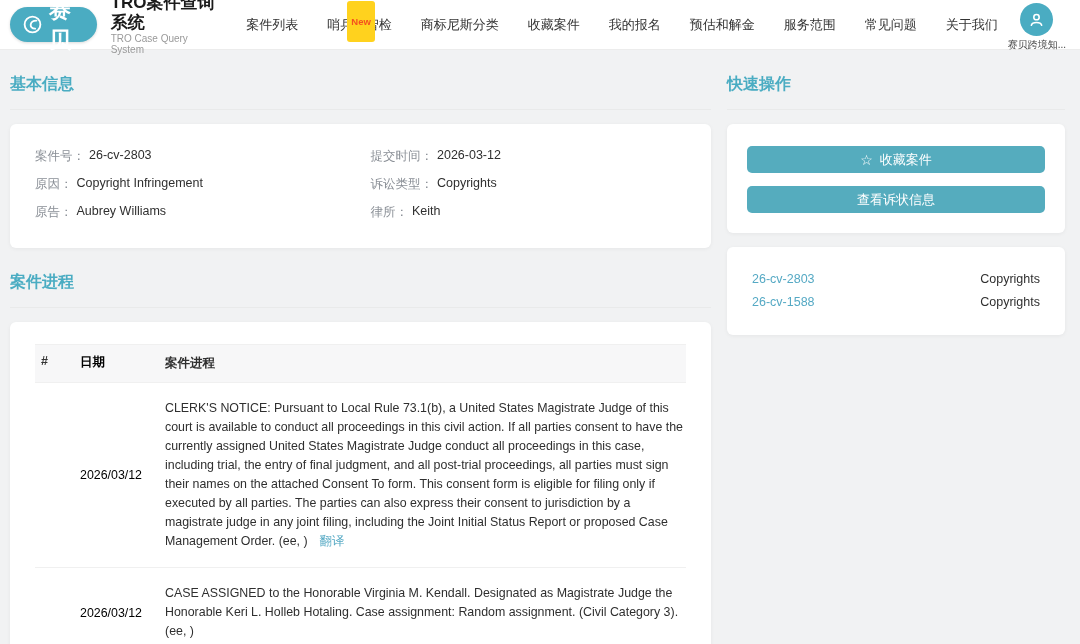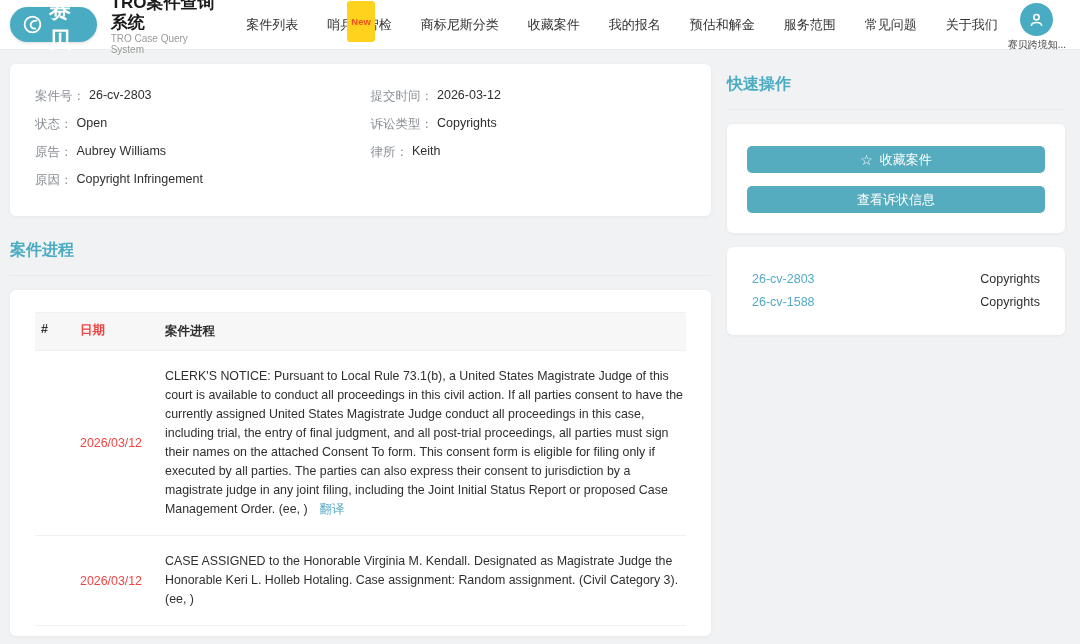--- a/index.html
+++ b/index.html
@@ -65,21 +65,21 @@
   .info-value { color: #2f2f2f; }
 
   
   .table-card { padding: 22px 25px 10px 25px; }
   .t-head {
     display: flex; background: #f7f7f8; font-weight: bold; font-size: 12.5px;
     padding: 9px 0; border-top: 1px solid #f0f0f0; border-bottom: 1px solid #f0f0f0;
   }
   .t-row { display: flex; align-items: center; padding: 16px 0; border-bottom: 1px solid #f0f0f0; font-size: 12.4px; }
   .col-idx { width: 45px; padding-left: 6px; flex: 0 0 45px; }
-  .col-date { width: 85px; flex: 0 0 85px; color: #ef4444; }
+  .col-date { width: 85px; flex: 0 0 85px; color: #000000; }
   .col-text { flex: 1; line-height: 19px; color: #2f2f2f; }
   .translate-link { color: var(--link); cursor: pointer; margin-left: 12px; }
 
   
   .actions-card { padding: 22px 20px 18px 20px; }
   .action-btn {
     display: flex; align-items: center; justify-content: center; gap: 7px;
     width: 100%; height: 27px; margin-bottom: 13px;
     background: var(--button); color: #fff; font-size: 13px;
     border: none; border-radius: 5px; cursor: pointer;
@@ -133,37 +133,34 @@
         </svg>
       </span>
     </div>
     <div class="user-name">赛贝跨境知...</div>
   </div>
 </div>
 
 <div class="main">
 
   <div class="left-col">
+    <div class="section-head">基本信息</div>
     <div class="card info-card">
       <div>
         <div class="info-row">
           <span class="info-label">案件号：</span>
           <span class="info-value">26-cv-2803</span>
         </div>
         <div class="info-row">
-          <span class="info-label">状态：</span>
-          <span class="info-value">Open</span>
+          <span class="info-label">原因：</span>
+          <span class="info-value">Copyright Infringement</span>
         </div>
         <div class="info-row">
           <span class="info-label">原告：</span>
           <span class="info-value">Aubrey Williams</span>
-        </div>
-        <div class="info-row">
-          <span class="info-label">原因：</span>
-          <span class="info-value">Copyright Infringement</span>
         </div>
       </div>
       <div>
         <div class="info-row">
           <span class="info-label">提交时间：</span>
           <span class="info-value">2026-03-12</span>
         </div>
         <div class="info-row">
           <span class="info-label">诉讼类型：</span>
           <span class="info-value">Copyrights</span>

